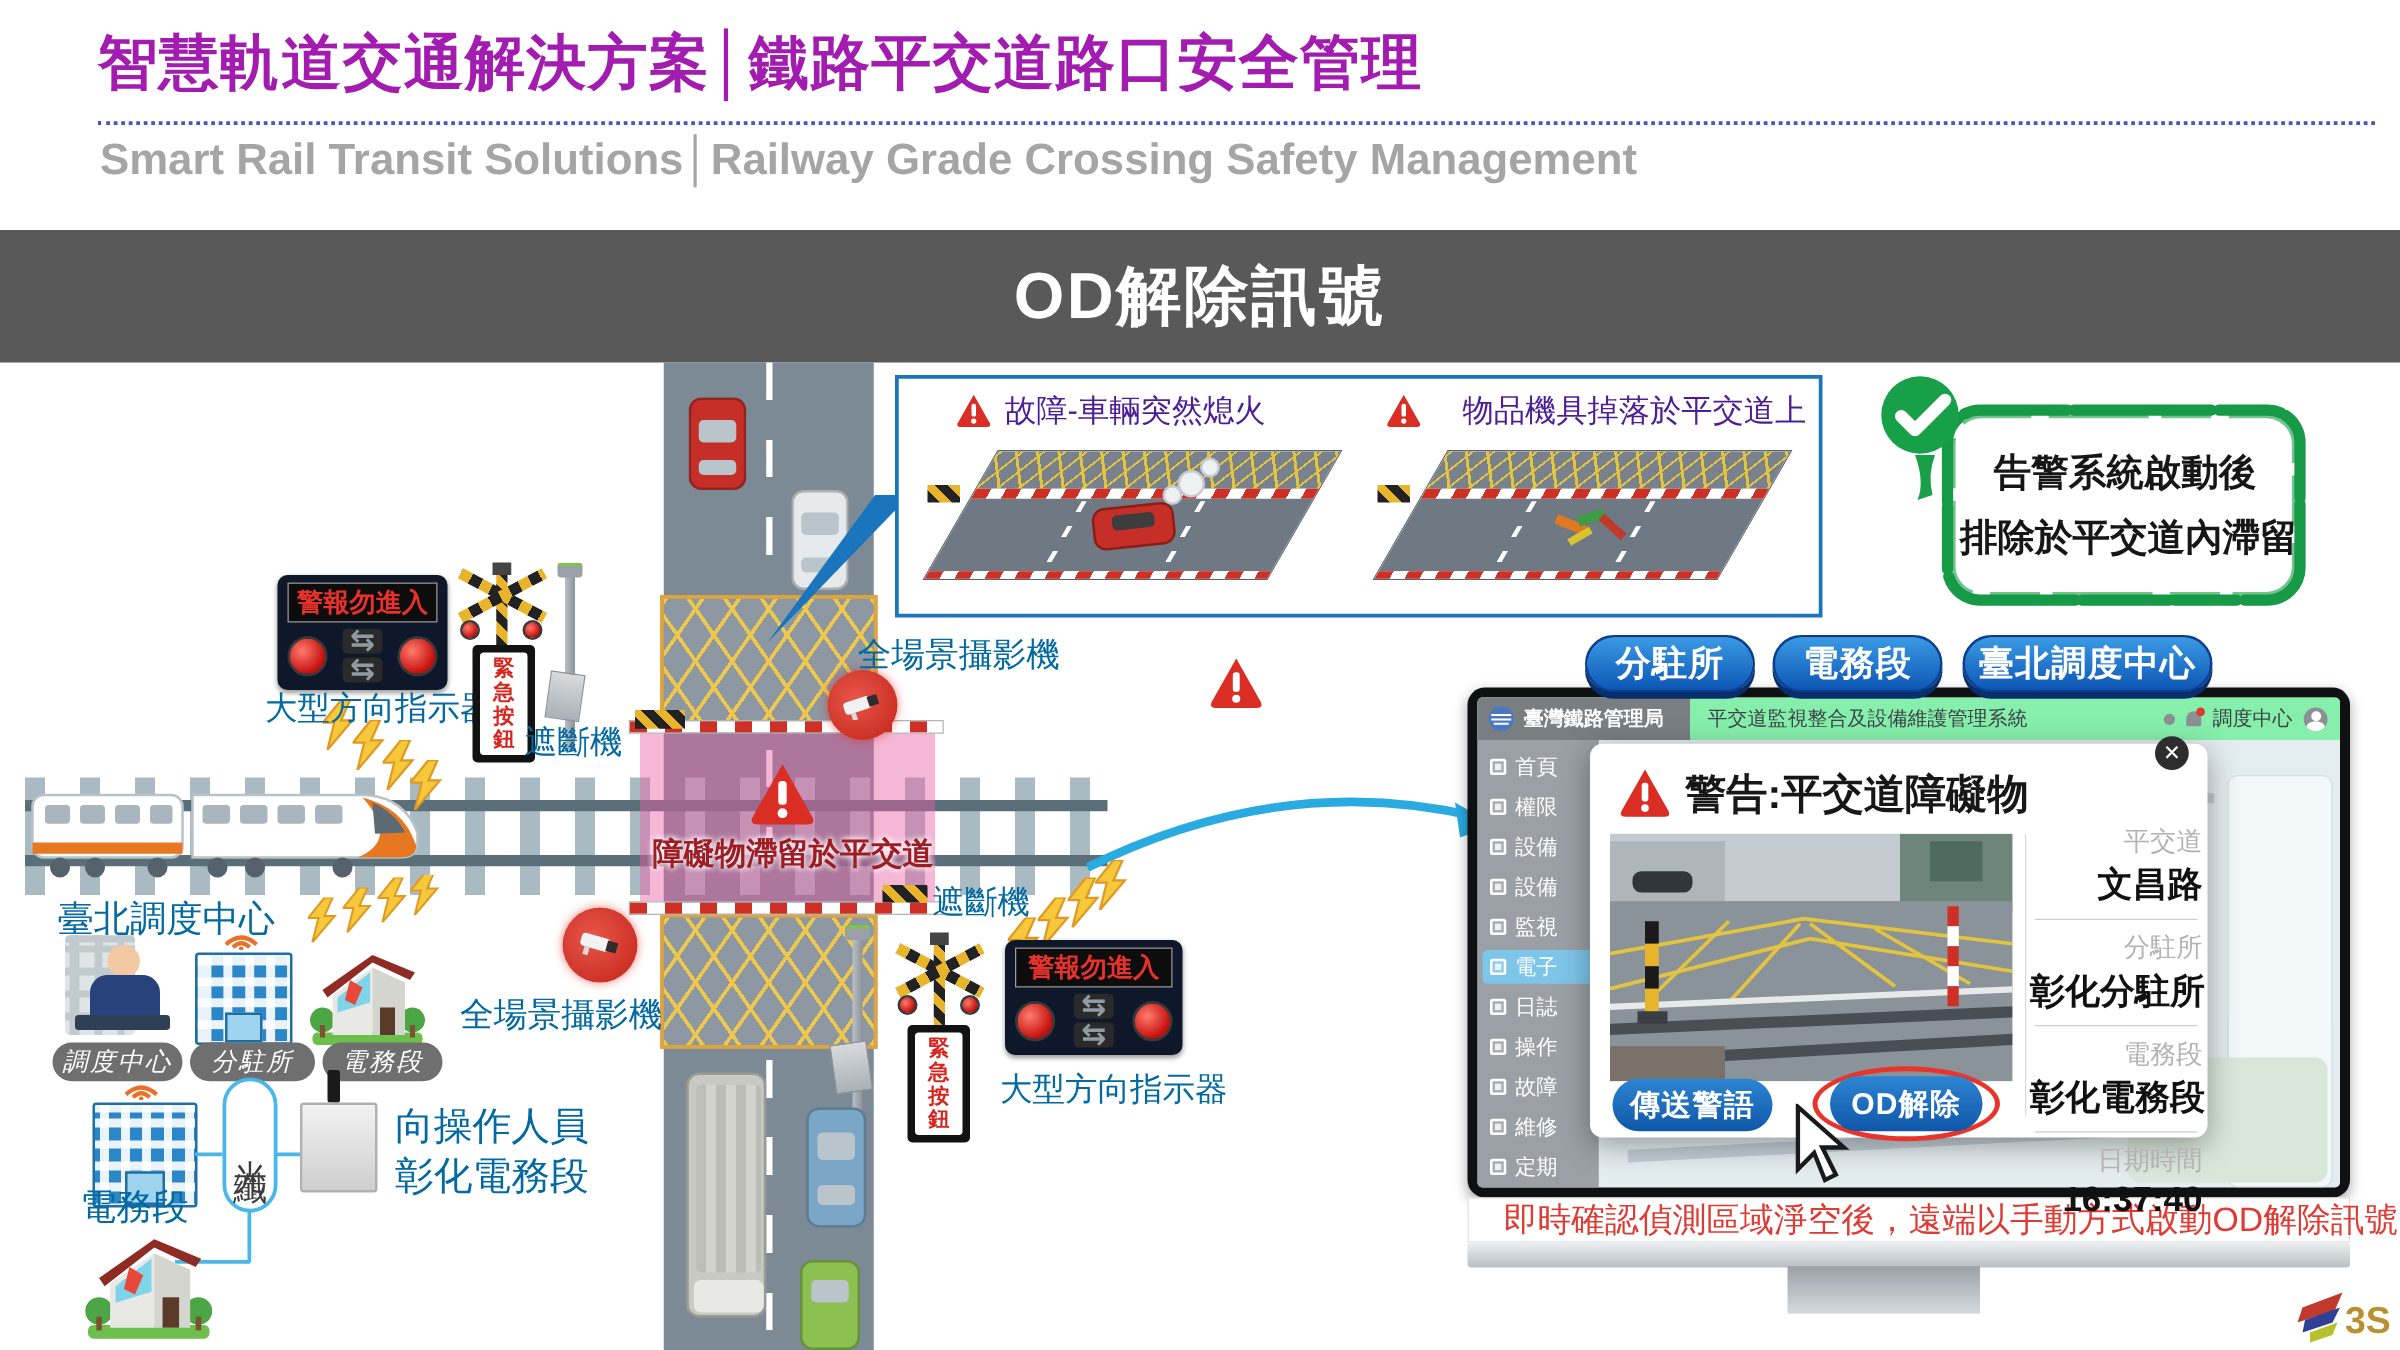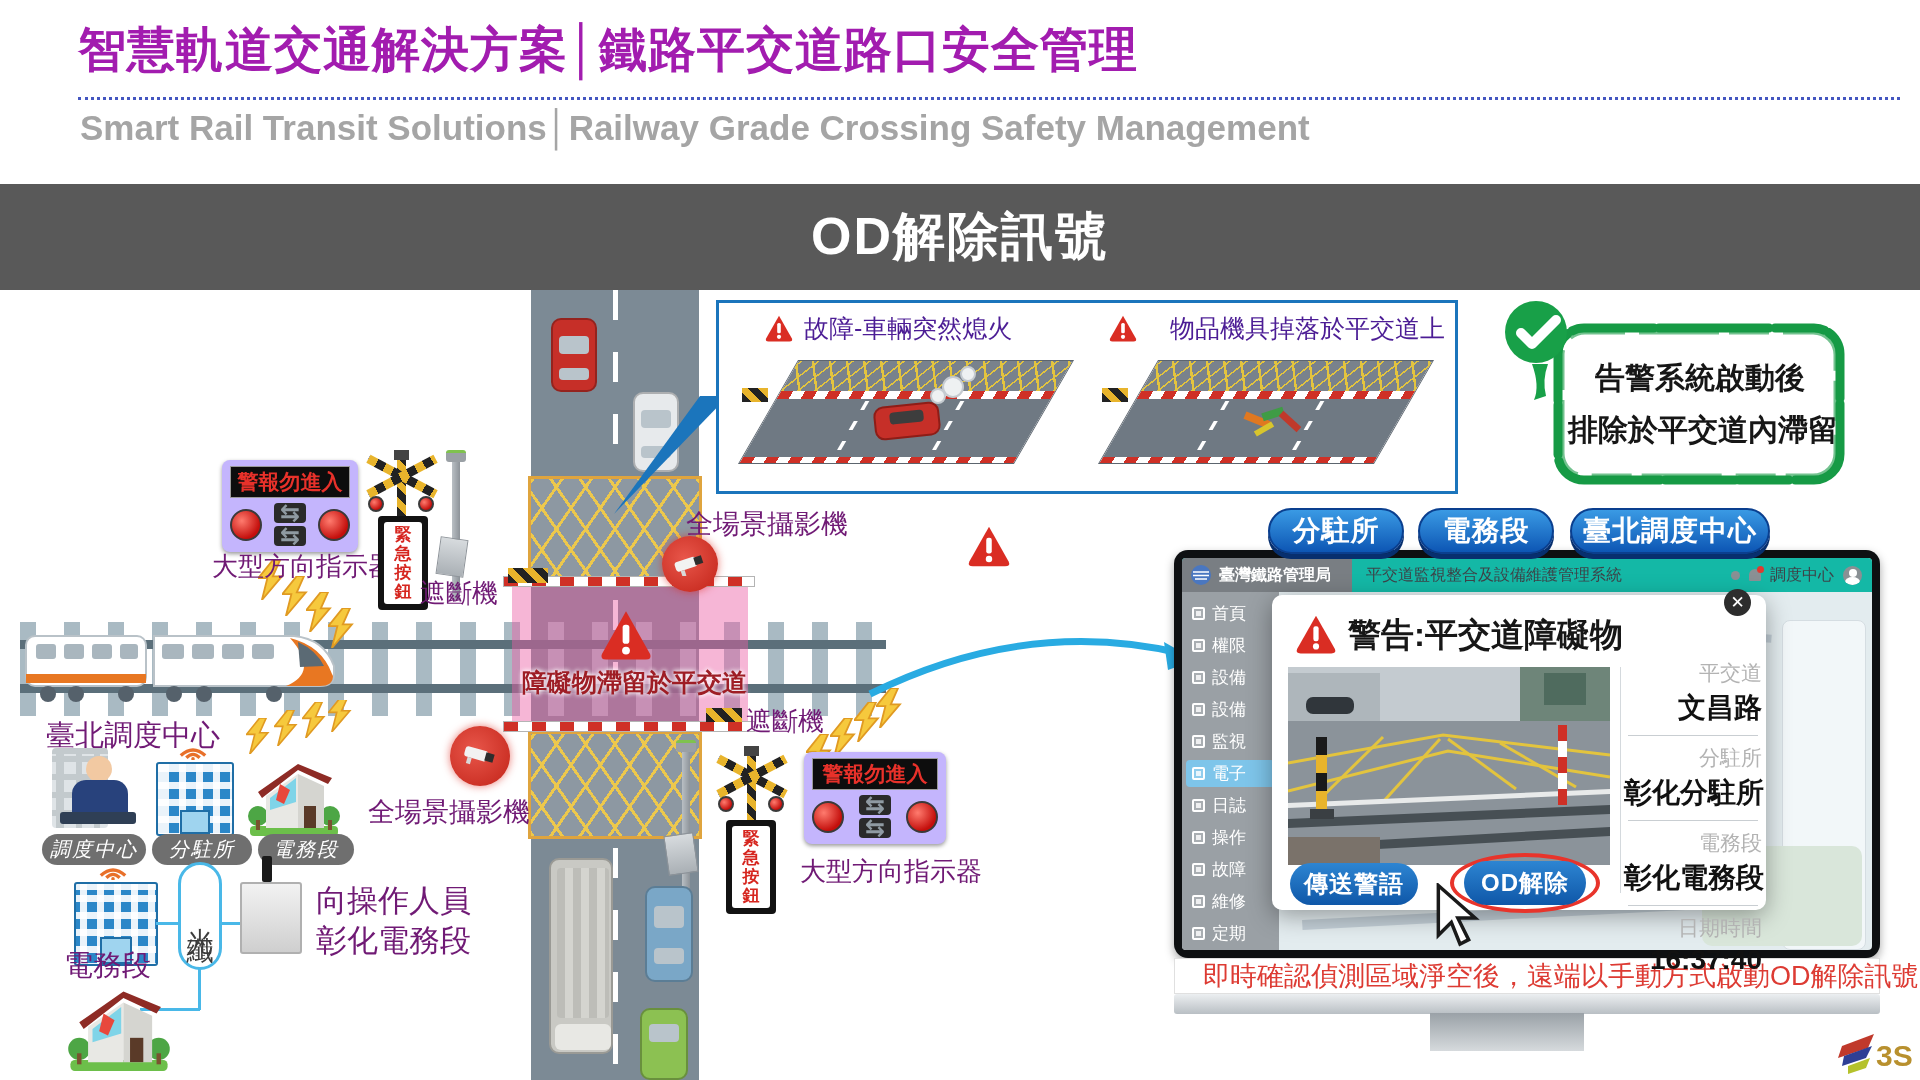--- a/index.html
+++ b/index.html
@@ -24,25 +24,25 @@
   .track{left:20px;top:622px;width:866px;height:94px;
      background:repeating-linear-gradient(90deg,#a9bac3 0 16px,transparent 16px 44px);}
   .rail{left:20px;width:866px;height:9px;background:#5b6f7a;}
   .stripe-rw{background:repeating-linear-gradient(90deg,#cf3026 0 14px,#fff 14px 28px);border:1px solid #b4b4b4;}
   .pink{left:512px;top:587px;width:236px;height:134px;background:rgba(236,94,164,.45);}
   .stripes-by{background:repeating-linear-gradient(45deg,#222 0 7px,#e8b42c 7px 14px);}
   
   .car{border-radius:10px;border:2px solid rgba(0,0,0,.25);}
   .car .win{position:absolute;left:15%;width:70%;background:#b9c4cb;border-radius:4px;}
   
-  .lbl{font-size:26px;color:#701a75;white-space:nowrap;}
+  .lbl{font-size:26px;color:#0369a1;white-space:nowrap;}
   .red-lbl{color:#e23b33;font-size:29px;white-space:nowrap;}
   .obstacle{font-size:25px;font-weight:700;color:#9e1d25;text-shadow:0 0 5px #fff,0 0 5px #fff;white-space:nowrap;}
   
-  .dirsign{background:#c4b5fd;border-radius:8px;padding:6px 8px;box-shadow:0 2px 4px rgba(0,0,0,.4);}
+  .dirsign{background:#0f172a;border-radius:8px;padding:6px 8px;box-shadow:0 2px 4px rgba(0,0,0,.4);}
   .dirsign .t{background:#0d0d0d;border:1px solid #9a9a9a;color:#e8312a;font-weight:700;text-align:center;font-size:21px;padding:1px 0;}
   .dirsign .row{display:flex;align-items:center;justify-content:space-between;margin-top:5px;}
   .lamp{width:32px;height:32px;border-radius:50%;background:radial-gradient(circle at 35% 35%,#ff7b6e,#c40f0c 70%);border:2px solid #3a3a3a;}
   .arrows{display:flex;flex-direction:column;gap:3px;}
   .arrows span{color:#8f9aa2;font-size:24px;font-weight:900;line-height:20px;background:#2a2a2a;padding:0 6px;border-radius:4px;}
   
   .emg{background:#121212;border-radius:4px;padding:6px;}
   .emg .in{background:#fff;border-radius:3px;padding:3px 5px;text-align:center;}
   .emg .in div{color:#d6261f;font-size:17px;font-weight:700;line-height:19px;}
   
@@ -70,21 +70,21 @@
   .bline{background:#49b8e8;}
   .bld{background:#2b87c8;background-image:repeating-linear-gradient(0deg,rgba(255,255,255,.9) 0 7px,transparent 7px 17px),
        repeating-linear-gradient(90deg,rgba(255,255,255,.9) 0 7px,transparent 7px 17px);
        background-position:4px 6px;border-radius:3px;border:2px solid #1f6ea6;}
   .bld .door{position:absolute;bottom:0;left:30%;width:40%;height:34%;background:#9fd4ef;border:2px solid #1f6ea6;}
   .housewrap svg{display:block;}
   .server{background:linear-gradient(#f2f2f2,#cfcfcf);border:2px solid #b0b0b0;border-radius:3px;}
   
   .bezel{left:1174px;top:550px;width:706px;height:408px;background:#0e1012;border-radius:14px;padding:8px;box-shadow:0 4px 10px rgba(0,0,0,.35);}
   .screen{position:relative;width:100%;height:100%;background:#e3ecef;overflow:hidden;border-radius:4px;}
-  .shdr{position:absolute;left:0;top:0;width:100%;height:34px;background:#14b8a6;display:flex;align-items:center;}
+  .shdr{position:absolute;left:0;top:0;width:100%;height:34px;background:#86efac;display:flex;align-items:center;}
   .shdr .seg1{width:170px;height:100%;background:#797e83;display:flex;align-items:center;gap:7px;padding-left:8px;color:#fff;font-size:16px;font-weight:700;white-space:nowrap;}
   .shdr .sys{margin-left:14px;font-size:16px;color:#3d4348;white-space:nowrap;}
   .shdr .right{margin-left:auto;display:flex;align-items:center;gap:9px;padding-right:10px;}
   .sbar{position:absolute;left:0;top:34px;width:97px;bottom:0;background:#9aa0a5;padding-top:8px;display:flex;flex-direction:column;gap:5px;}
   .sb-item{display:flex;align-items:center;gap:7px;padding:2px 0 2px 10px;color:#fff;font-size:17px;white-space:nowrap;}
   .sb-item.active{background:#7ec5ea;border-radius:4px;margin:0 4px;padding-left:6px;}
   .cube{width:13px;height:13px;border:2px solid #fff;border-radius:2px;position:relative;flex:0 0 auto;background:rgba(255,255,255,.15);}
   .cube:after{content:"";position:absolute;left:2px;top:2px;width:5px;height:5px;background:#fff;opacity:.8;}
   .map1{position:absolute;background:#d9e6da;border-radius:10px;}
   .map2{position:absolute;background:#f2f7f9;border:1px solid #d5dde2;border-radius:8px;}

